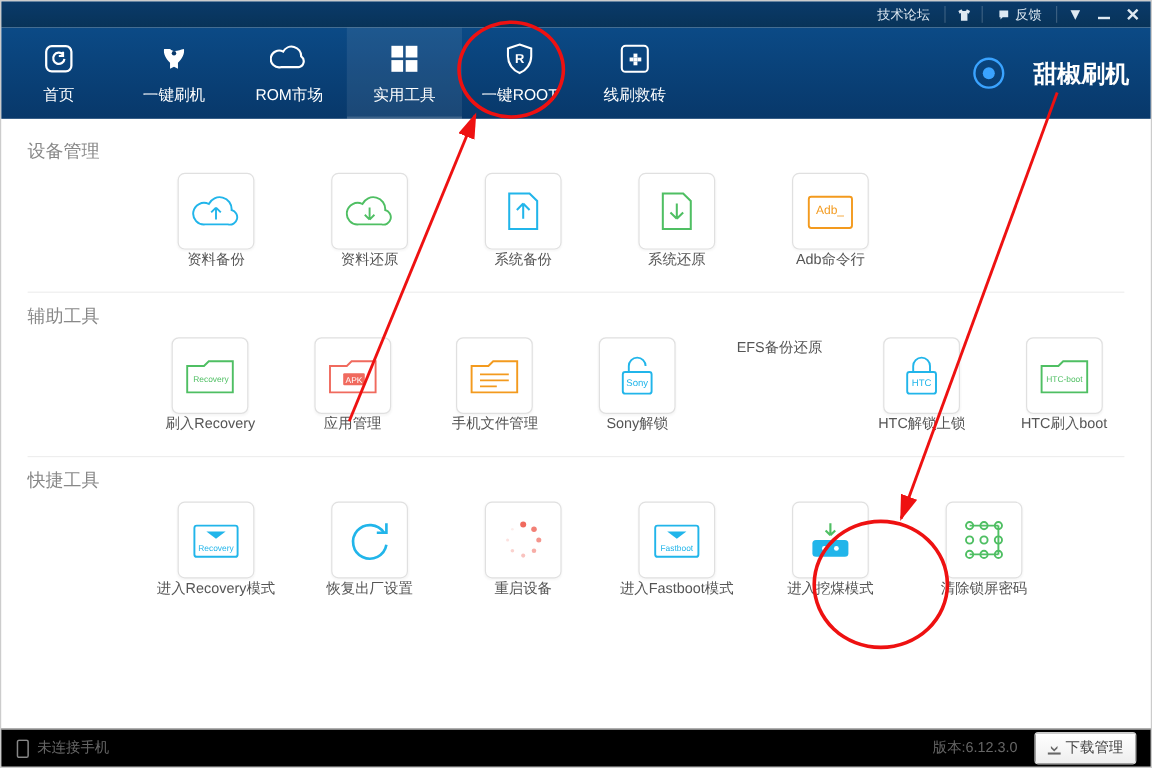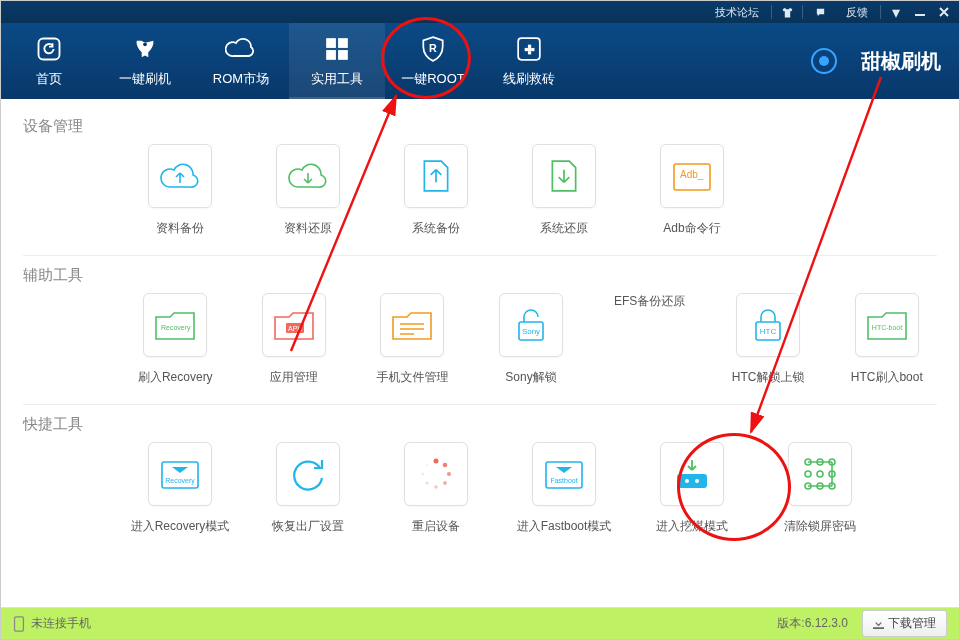--- a/index.html
+++ b/index.html
@@ -14,46 +14,46 @@
   .nav-item { width: 96px; height: 76px; display: flex; flex-direction: column; align-items: center; justify-content: center; color: #fff; font-size: 13px; cursor: pointer; gap: 6px; }
   .nav-item.active { background: rgba(255,255,255,0.08); box-shadow: inset 0 -2px 0 rgba(255,255,255,0.15); }
   .nav-ic { width: 34px; height: 30px; display: flex; align-items: center; justify-content: center; }
   .brand { position: absolute; right: 18px; top: 0; bottom: 0; display: flex; align-items: center; color: #fff; font-size: 20px; font-weight: 600; gap: 24px; }
   .brand-badge { width: 26px; height: 26px; border: 2px solid #3aa3ff; border-radius: 50%; display: flex; align-items: center; justify-content: center; }
   .brand-badge::after { content: ""; width: 10px; height: 10px; background: #3aa3ff; border-radius: 50%; }
 
   .content { padding: 14px 22px 0 22px; height: calc(100% - 98px - 32px); overflow: hidden; }
   .section-title { color: #888; font-size: 15px; margin: 4px 0 8px 0; }
   .section-row { display: flex; gap: 18px; margin-bottom: 18px; padding-left: 102px; }
-  .tool { width: 110px; display: flex; flex-direction: column; align-items: center; gap: 12px; cursor: pointer; }
+  .tool { width: 110px; display: flex; flex-direction: column; align-items: center; gap: 0; cursor: pointer; }
   .tool-card { width: 64px; height: 64px; border: 1px solid #e0e0e0; border-radius: 6px; background: #fff; display: flex; align-items: center; justify-content: center; box-shadow: 0 1px 2px rgba(0,0,0,0.04); }
   .tool-label { font-size: 12px; color: #555; text-align: center; white-space: nowrap; }
   hr.sep { border: none; border-top: 1px solid #eee; margin: 0 0 10px 0; }
 
-  .statusbar { position: absolute; left: 0; right: 0; bottom: 0; height: 32px; border-top: 1px solid #e0e0e0; background: #bef264; display: flex; align-items: center; justify-content: space-between; padding: 0 12px; font-size: 12px; color: #666; }
+  .statusbar { position: absolute; left: 0; right: 0; bottom: 0; height: 32px; border-top: 1px solid #e0e0e0; background: #000000; display: flex; align-items: center; justify-content: space-between; padding: 0 12px; font-size: 12px; color: #666; }
   .status-left { display: flex; align-items: center; gap: 6px; }
   .dl-btn { border: 1px solid #ccc; background: linear-gradient(#fff,#eee); border-radius: 3px; padding: 4px 10px; font-size: 12px; color: #444; cursor: pointer; display: inline-flex; align-items: center; gap: 4px; }
 
   
   .ring { position: absolute; border: 3px solid #e11; border-radius: 50%; pointer-events: none; }
   .arrow { position: absolute; pointer-events: none; }
 </style>
 </head>
 <body>
 
 <div class="titlebar">
   <div class="tb-btn">技术论坛</div>
   <span class="divider"></span>
   <div class="tb-icon">
     <svg width="13" height="13" viewBox="0 0 24 24" fill="#dfe9f2">
         <path d="M16 3l5 3-2 4-2-1v12H7V9L5 10 3 6l5-3c0 1.7 1.8 3 4 3s4-1.3 4-3z"></path>
       </svg>
   </div>
   <span class="divider"></span>
-  <div class="tb-btn" style="gap:20px;">
+  <div class="tb-btn" style="gap:4px;">
     <svg width="11" height="11" viewBox="0 0 24 24" fill="#dfe9f2">
         <path d="M4 4h16v12H10l-4 4v-4H4z"></path>
       </svg>
     <span>反馈</span>
   </div>
   <span class="divider"></span>
   <div class="tb-icon">▾</div>
   <div class="tb-icon">
     <svg width="10" height="10" viewBox="0 0 10 10">
         <rect y="7" width="10" height="2" fill="#dfe9f2"></rect>

